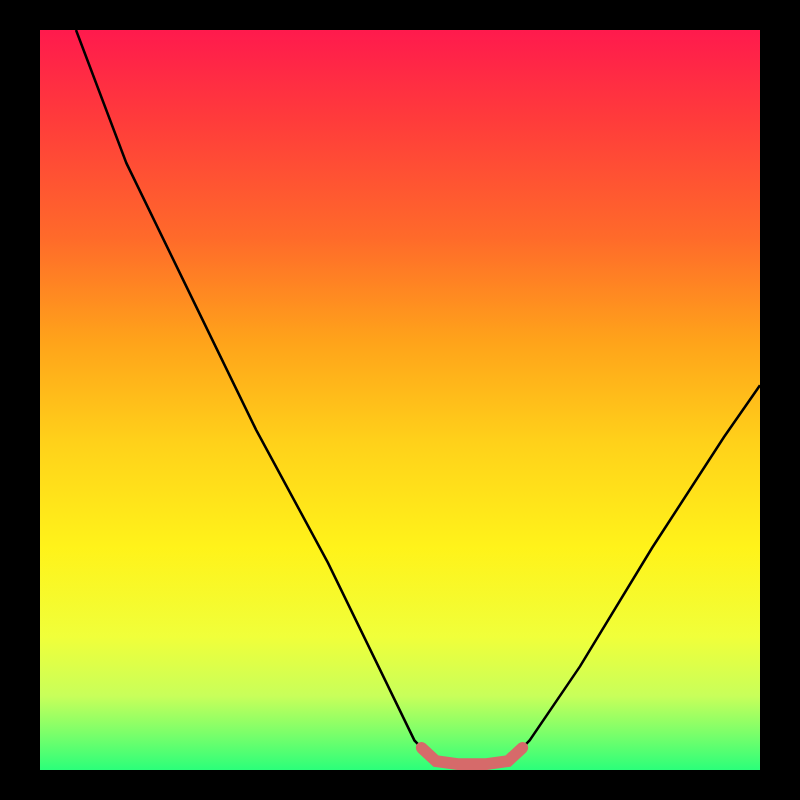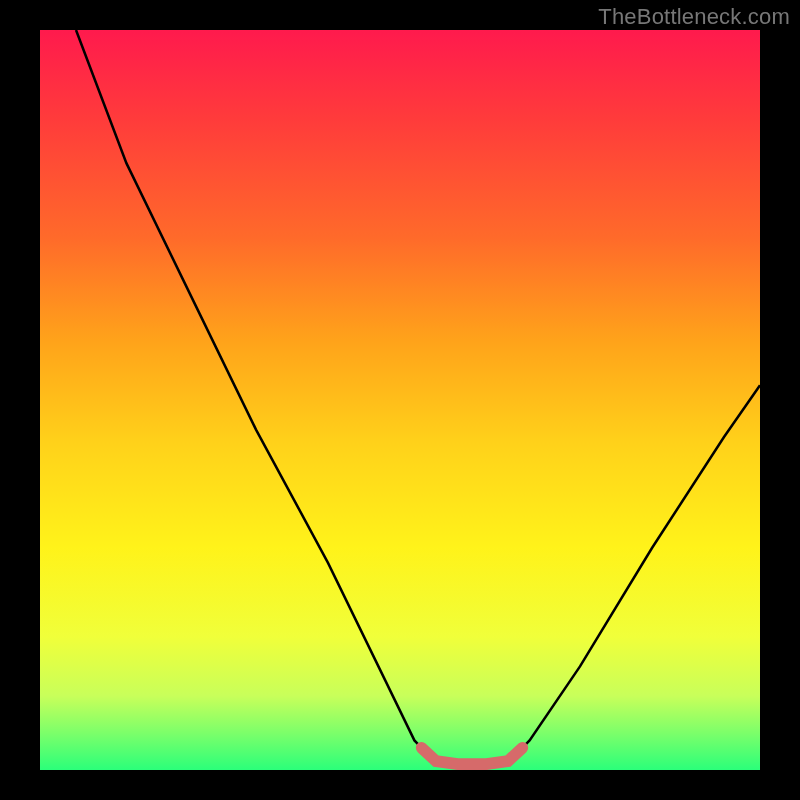--- a/index.html
+++ b/index.html
@@ -50,21 +50,20 @@
     font-size: 22px;
     letter-spacing: 0.2px;
     user-select: none;
   }
 </style>
 </head>
 <body>
 
 <div class="frame">
 
-  <div class="watermark">TheBottleneck.com</div>
 
   <div class="plot">
     <svg viewBox="0 0 100 100" preserveAspectRatio="none">
       <path fill="none" stroke="#000" stroke-width="0.35" d="M5.00 0.00 L12.00 18.00 L20.00 34.00 L30.00 54.00 L40.00 72.00 L48.00 88.00 L52.00 96.00 L55.00 99.00 L58.00 99.50 L62.00 99.50 L65.00 99.00 L68.00 96.00 L75.00 86.00 L85.00 70.00 L95.00 55.00 L100.00 48.00"></path>
       <path fill="none" stroke="#d66a6a" stroke-width="1.6" stroke-linecap="round" d="M53.00 97.00 L55.00 98.80 L58.00 99.20 L62.00 99.20 L65.00 98.80 L67.00 97.00"></path>
     </svg>
   </div>
 
 </div>
 

